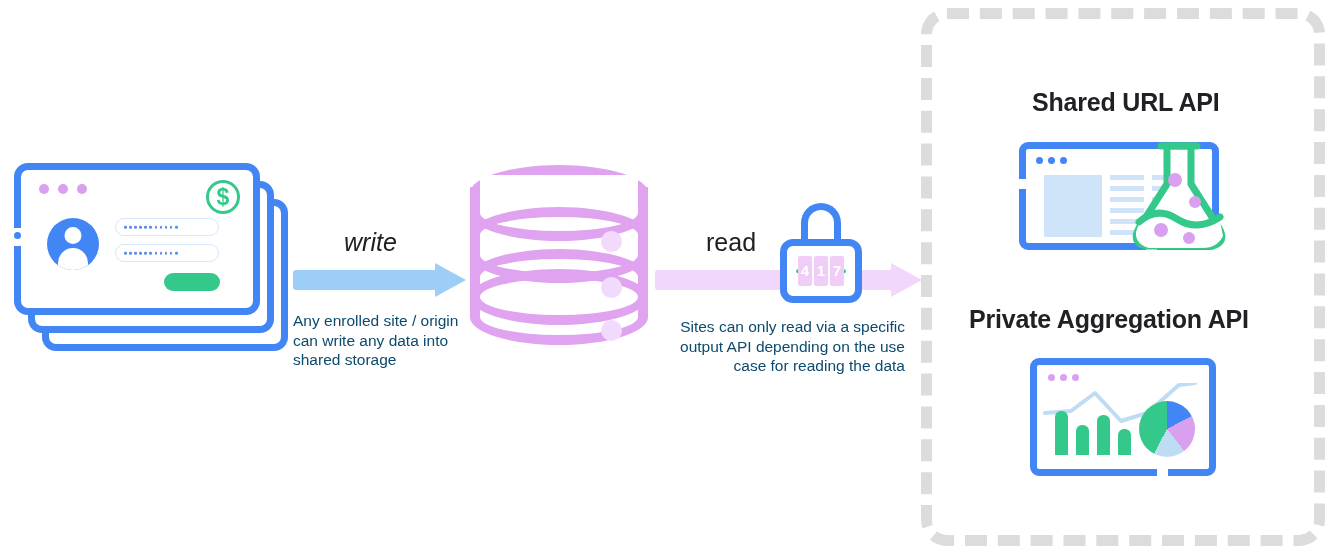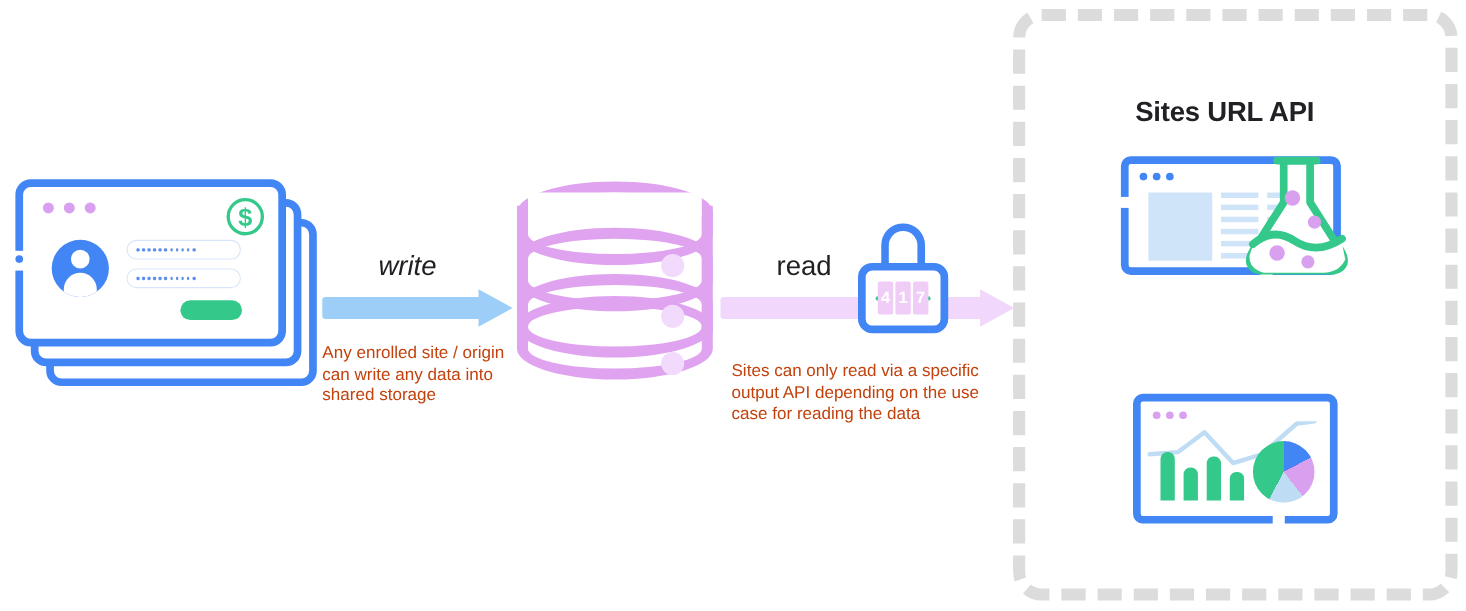--- a/index.html
+++ b/index.html
@@ -23,21 +23,21 @@
   .abs { position: absolute; }
 
   .heading {
     font-weight: bold;
     color: #202124;
     letter-spacing: -0.2px;
     white-space: nowrap;
   }
 
   .body-text {
-    color: #c2410c;
+    color: #0c4a6e;
     font-size: 15.5px;
     line-height: 19.5px;
   }
 
   .arrow-label {
     color: #202124;
     font-size: 25px;
     line-height: 28px;
     white-space: nowrap;
   }
@@ -212,21 +212,21 @@
     background: #ffffff;
   }
   .mask-1 { top: 10px;  height: 22px; }
 
   
   #read-arrow { left: 655px; top: 270px; width: 270px; height: 20px; }
   #read-arrow .shaft { width: 240px; background: #f0d7fb; }
   #read-arrow .head { left: 236px; border-left: 31px solid #f0d7fb; }
 
   #read-label { left: 706px; top: 228px; }
-  #read-desc  { left: 665px; top: 328px; width: 240px; }
+  #read-desc  { left: 665px; top: 317px; width: 240px; text-align: right; }
 
   
   #padlock { left: 780px; top: 203px; width: 82px; height: 100px; }
   .lock-shackle {
     position: absolute;
     left: 21px; top: 0px;
     width: 40px; height: 44px;
     border: 7px solid #4285f4;
     border-bottom: none;
     border-radius: 20px 20px 0 0;
@@ -435,21 +435,21 @@
       <div class="lock-dials">
         <span class="wheel">4</span>
         <span class="wheel">1</span>
         <span class="wheel">7</span>
       </div>
     </div>
   </div>
 
   <div class="abs" id="api-panel"></div>
 
-  <div class="abs heading" id="select-url-title">Sites URL API</div>
+  <div class="abs heading" id="select-url-title">Shared URL API</div>
   <div class="abs" id="select-url-icon">
     <div class="mini-browser">
       <div class="mb-gap-left"></div>
       <div class="mb-gap-bottom"></div>
       <div class="titlebar-dots">
           <i></i>
           <i></i>
           <i></i>
         </div>
       <div class="mb-block"></div>
@@ -477,20 +477,21 @@
         <path d="M13 80 Q30 66 48 78 Q66 90 92 76 L96 96 Q90 108 76 108 L22 108 Q8 104 9 92 Z" fill="#ffffff" stroke="none"></path>
         <path d="M12 82 Q30 66 50 79 Q70 92 93 77" fill="none" stroke="#34c98a" stroke-width="7" stroke-linecap="round"></path>
         <circle cx="48" cy="40" r="7" fill="#d9a0f0"></circle>
         <circle cx="68" cy="62" r="6" fill="#d9a0f0"></circle>
         <circle cx="34" cy="90" r="7" fill="#d9a0f0"></circle>
         <circle cx="62" cy="98" r="6" fill="#d9a0f0"></circle>
       </svg>
     </div>
   </div>
 
+  <div class="abs heading" id="private-agg-title">Private Aggregation API</div>
   <div class="abs" id="private-agg-icon">
     <div class="chart-browser">
       <div class="cb-gap-bottom"></div>
       <div class="titlebar-dots">
           <i></i>
           <i></i>
           <i></i>
         </div>
       <svg class="abs" style="left:6px; top:18px;" width="162" height="46" viewBox="0 0 162 46">
         <polyline points="2,30 28,28 52,10 78,38 104,30 136,2 152,0" fill="none" stroke="#bfdcf5" stroke-width="4" stroke-linecap="round" stroke-linejoin="round"></polyline>

